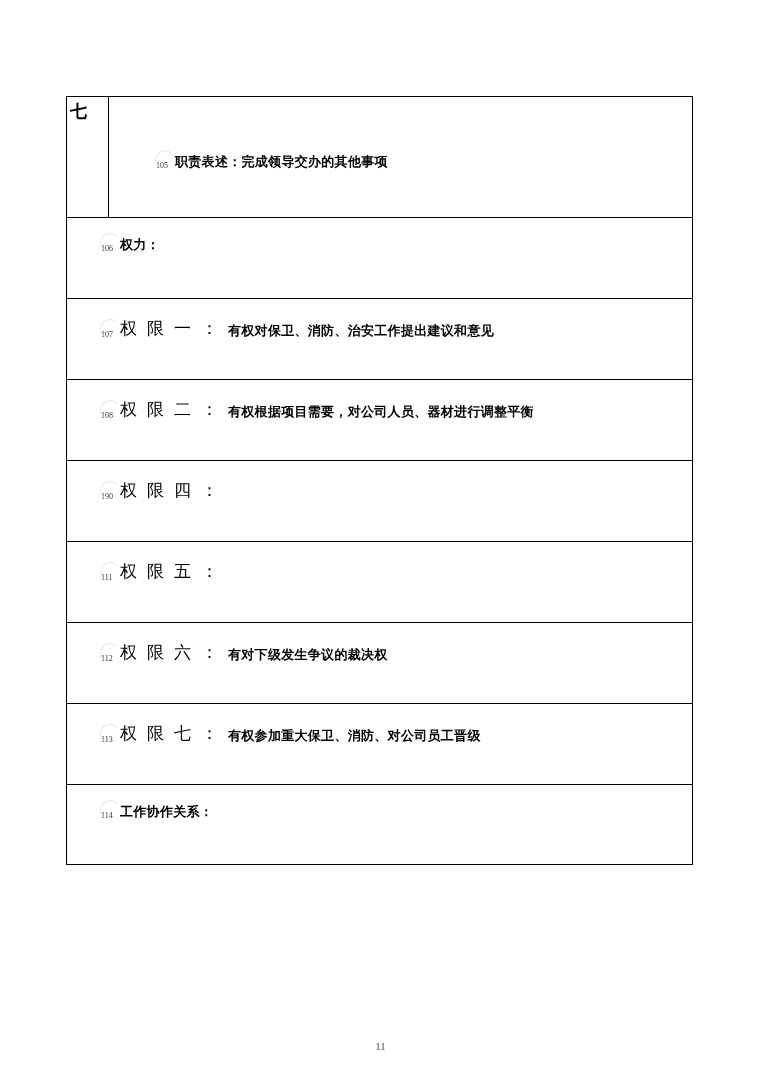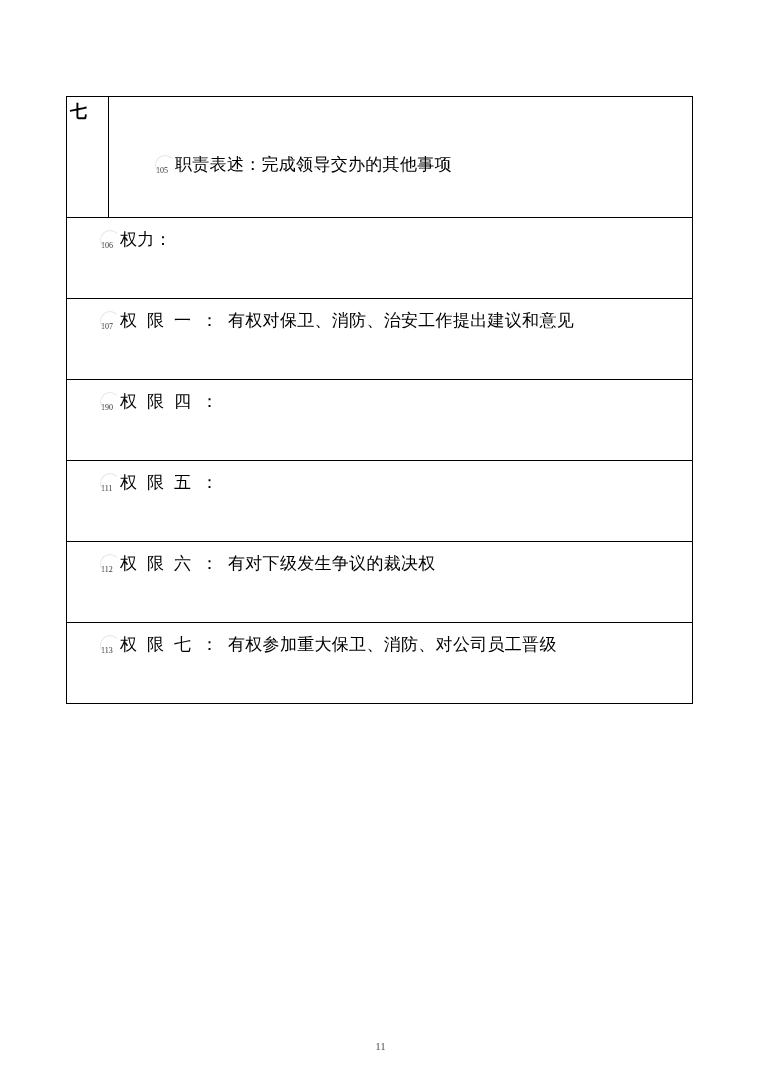--- a/index.html
+++ b/index.html
@@ -4,25 +4,25 @@
 <style>
   html, body { margin:0; padding:0; background:#ffffff; }
   body { width:761px; height:1077px; position:relative; font-family:"DejaVu Serif","Liberation Serif",serif; color:#000; }
   .tbl { position:absolute; left:66px; top:96px; width:627px; border:1px solid #000; box-sizing:border-box; }
   .row { position:relative; border-top:1px solid #000; box-sizing:border-box; }
   .row:first-child { border-top:none; }
   .row-top { height:120px; display:flex; }
   .sec-num { width:42px; border-right:1px solid #000; box-sizing:border-box; font-size:17px; padding:3px 0 0 3px; font-weight:bold; }
   .sec-body { flex:1; position:relative; }
   .r { height:81px; }
-  .line { position:absolute; left:34px; top:10px; display:flex; align-items:flex-end; white-space:nowrap; }
+  .line { position:absolute; left:34px; top:18px; display:flex; align-items:flex-end; white-space:nowrap; }
   .sec-body .line { left:47px; top:40px;margin-top:16px; }
   .mark { position:relative; font-size:8px; color:#333; width:19px; line-height:11px; font-family:"Liberation Serif",serif; }
   .mark::before { content:""; position:absolute; left:-1px; top:-10px; width:18px; height:18px; border-radius:50%; border:1px solid #e6e6e6; border-right-color:transparent; border-bottom-color:transparent; }
-  .txt { font-size:17px; font-weight:normal; letter-spacing:0.3px; }
+  .txt { font-size:13px; font-weight:bold; letter-spacing:0.3px; }
   .lbl { font-size:17px; font-weight:normal; word-spacing:0; }
   .lbl span { display:inline-block; margin-right:10px; }
   .page-num { position:absolute; left:0; width:761px; top:1040px; text-align:center; font-size:11px; color:#555; font-family:"Liberation Serif",serif; }
 </style>
 </head>
 <body>
 
 <div class="tbl">
   <div class="row row-top">
     <div class="sec-num">七</div>
@@ -42,20 +42,27 @@
   </div>
 
   <div class="row r">
     <div class="line">
       <span class="mark">107</span>
       <span class="lbl"><span>权</span><span>限</span><span>一</span><span>：</span></span>
       <span class="txt">有权对保卫、消防、治安工作提出建议和意见</span>
     </div>
   </div>
 
+  <div class="row r">
+    <div class="line">
+      <span class="mark">108</span>
+      <span class="lbl"><span>权</span><span>限</span><span>二</span><span>：</span></span>
+      <span class="txt">有权根据项目需要，对公司人员、器材进行调整平衡</span>
+    </div>
+  </div>
 
 
   <div class="row r">
     <div class="line">
       <span class="mark">190</span>
       <span class="lbl"><span>权</span><span>限</span><span>四</span><span>：</span></span>
     </div>
   </div>
 
   <div class="row r">
@@ -74,15 +81,21 @@
   </div>
 
   <div class="row r">
     <div class="line">
       <span class="mark">113</span>
       <span class="lbl"><span>权</span><span>限</span><span>七</span><span>：</span></span>
       <span class="txt">有权参加重大保卫、消防、对公司员工晋级</span>
     </div>
   </div>
 
+  <div class="row r" style="height:80px">
+    <div class="line">
+      <span class="mark">114</span>
+      <span class="txt">工作协作关系：</span>
+    </div>
+  </div>
 </div>
 
 <div class="page-num">11</div>
 
 </body></html>

